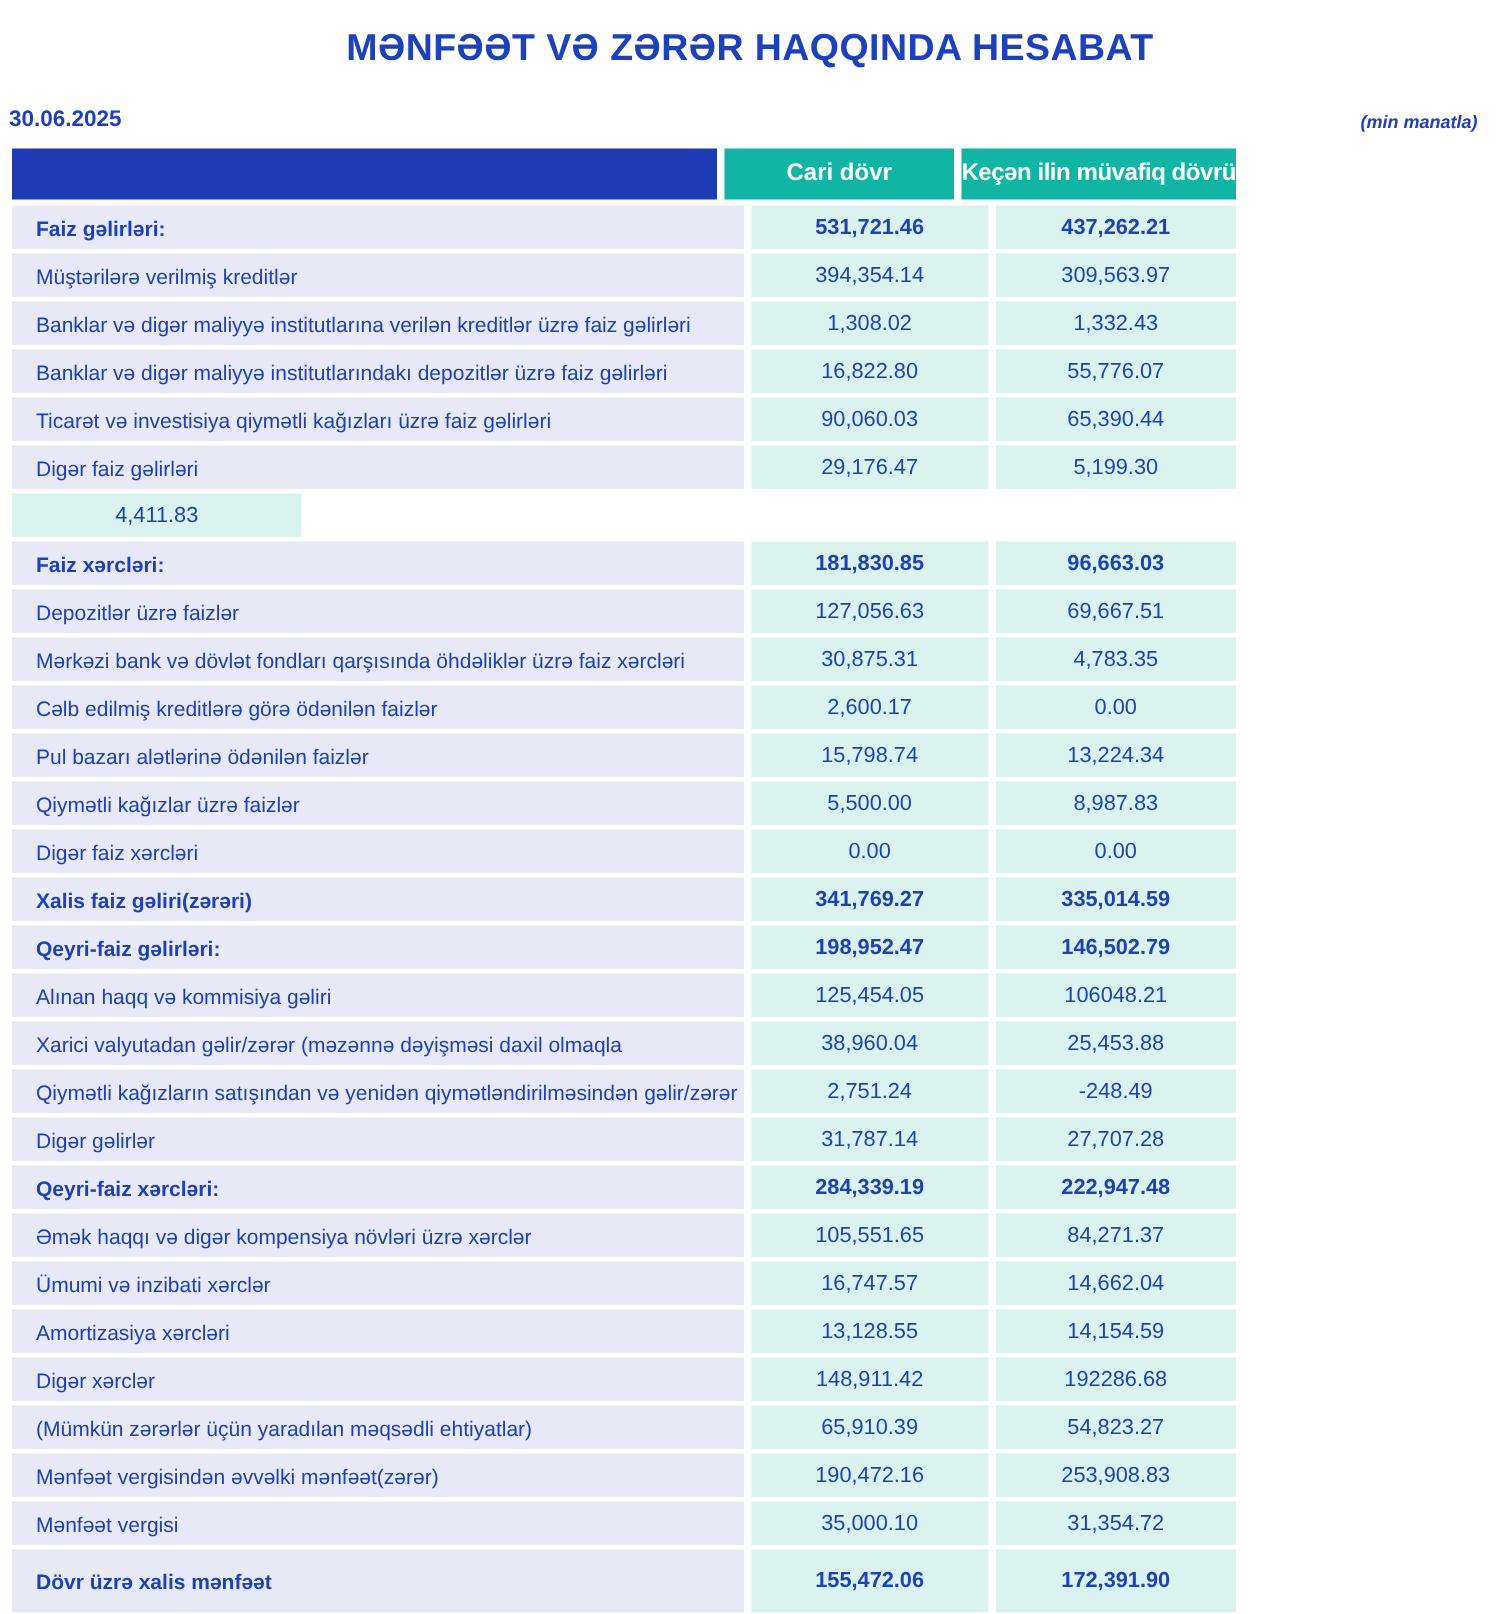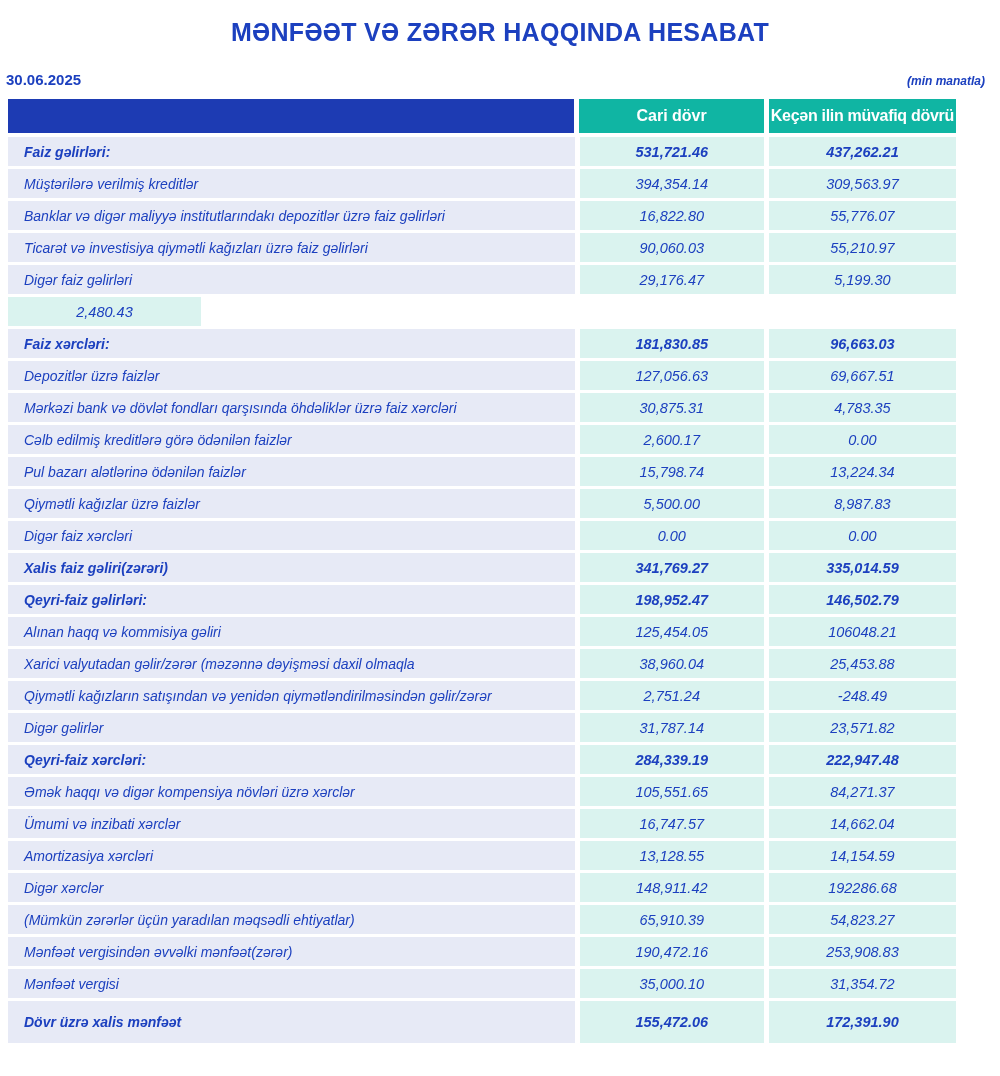--- a/index.html
+++ b/index.html
@@ -18,30 +18,30 @@
   .title{
     margin:18px 0 0 0;text-align:center;
     font-size:25px;font-weight:700;letter-spacing:.3px;color:var(--blue);
   }
   .meta{
     display:flex;justify-content:space-between;align-items:flex-end;
     margin:24px 15px 11px 6px;
   }
   .meta .date{font-size:15px;font-weight:700;}
   .meta .note{font-size:12px;font-weight:700;font-style:italic;}
-  .tbl{margin-left:8px;width:948px;border-radius:14px;}
+  .tbl{margin-left:8px;width:816px;border-radius:14px;}
   .thead{display:flex;gap:5px;height:34px;margin-bottom:4px;}
   .th-spacer{width:584px;background:var(--navy);}
   .th{
     background:var(--teal);color:#ffffff;font-weight:700;font-size:16px;
     display:flex;align-items:center;justify-content:center;white-space:nowrap;
   }
   .th.cur{width:190px;}
   .th.prev{width:193px;letter-spacing:-0.3px;}
-  .trow{display:flex;gap:5px;height:29px;margin-bottom:3px;font-style:italic;}
+  .trow{display:flex;gap:5px;height:29px;margin-bottom:3px;}
   .trow.last{height:42px;margin-bottom:12px;}
   .cell{display:flex;align-items:center;}
   .cell.label{
     width:584px;background:var(--label-bg);padding-left:16px;
     font-size:14px;white-space:nowrap;
   }
   .cell.val{
     background:var(--value-bg);justify-content:center;font-size:14.5px;
   }
   .cell.val.cur{width:190px;}
@@ -69,36 +69,41 @@
         <div class="cell label">Faiz gəlirləri:</div>
         <div class="cell val cur">531,721.46</div>
         <div class="cell val prev">437,262.21</div>
       </div>
       <div class="trow">
         <div class="cell label">Müştərilərə verilmiş kreditlər</div>
         <div class="cell val cur">394,354.14</div>
         <div class="cell val prev">309,563.97</div>
       </div>
       <div class="trow">
+        <div class="cell label">Banklar və digər maliyyə institutlarına verilən kreditlər üzrə faiz gəlirləri</div>
+        <div class="cell val cur">1,308.02</div>
+        <div class="cell val prev">1,332.43</div>
+      </div>
+      <div class="trow">
         <div class="cell label">Banklar və digər maliyyə institutlarındakı depozitlər üzrə faiz gəlirləri</div>
         <div class="cell val cur">16,822.80</div>
         <div class="cell val prev">55,776.07</div>
       </div>
       <div class="trow">
         <div class="cell label">Ticarət və investisiya qiymətli kağızları üzrə faiz gəlirləri</div>
         <div class="cell val cur">90,060.03</div>
-        <div class="cell val prev">55,210.97</div>
+        <div class="cell val prev">65,390.44</div>
       </div>
       <div class="trow">
         <div class="cell label">Digər faiz gəlirləri</div>
         <div class="cell val cur">29,176.47</div>
         <div class="cell val prev">5,199.30</div>
       </div>
       <div class="trow">
-        <div class="cell val prev">2,480.43</div>
+        <div class="cell val prev">4,411.83</div>
       </div>
       <div class="trow bold">
         <div class="cell label">Faiz xərcləri:</div>
         <div class="cell val cur">181,830.85</div>
         <div class="cell val prev">96,663.03</div>
       </div>
       <div class="trow">
         <div class="cell label">Depozitlər üzrə faizlər</div>
         <div class="cell val cur">127,056.63</div>
         <div class="cell val prev">69,667.51</div>
@@ -149,21 +154,21 @@
         <div class="cell val prev">25,453.88</div>
       </div>
       <div class="trow">
         <div class="cell label">Qiymətli kağızların satışından və yenidən qiymətləndirilməsindən gəlir/zərər</div>
         <div class="cell val cur">2,751.24</div>
         <div class="cell val prev">-248.49</div>
       </div>
       <div class="trow">
         <div class="cell label">Digər gəlirlər</div>
         <div class="cell val cur">31,787.14</div>
-        <div class="cell val prev">23,571.82</div>
+        <div class="cell val prev">27,707.28</div>
       </div>
       <div class="trow bold">
         <div class="cell label">Qeyri-faiz xərcləri:</div>
         <div class="cell val cur">284,339.19</div>
         <div class="cell val prev">222,947.48</div>
       </div>
       <div class="trow">
         <div class="cell label">Əmək haqqı və digər kompensiya növləri üzrə xərclər</div>
         <div class="cell val cur">105,551.65</div>
         <div class="cell val prev">84,271.37</div>

